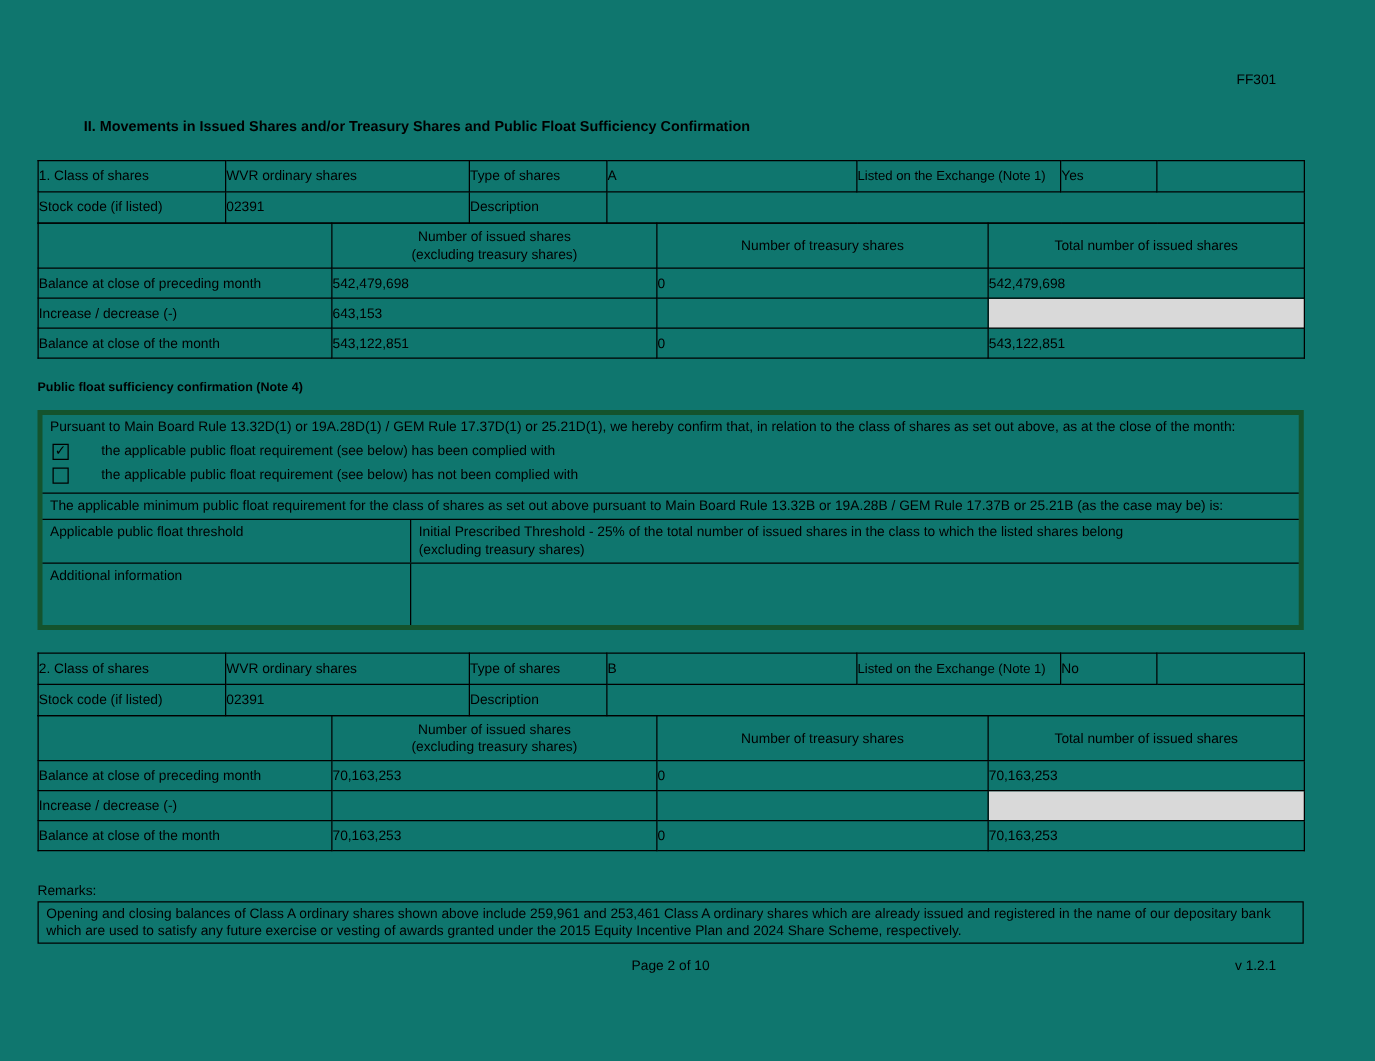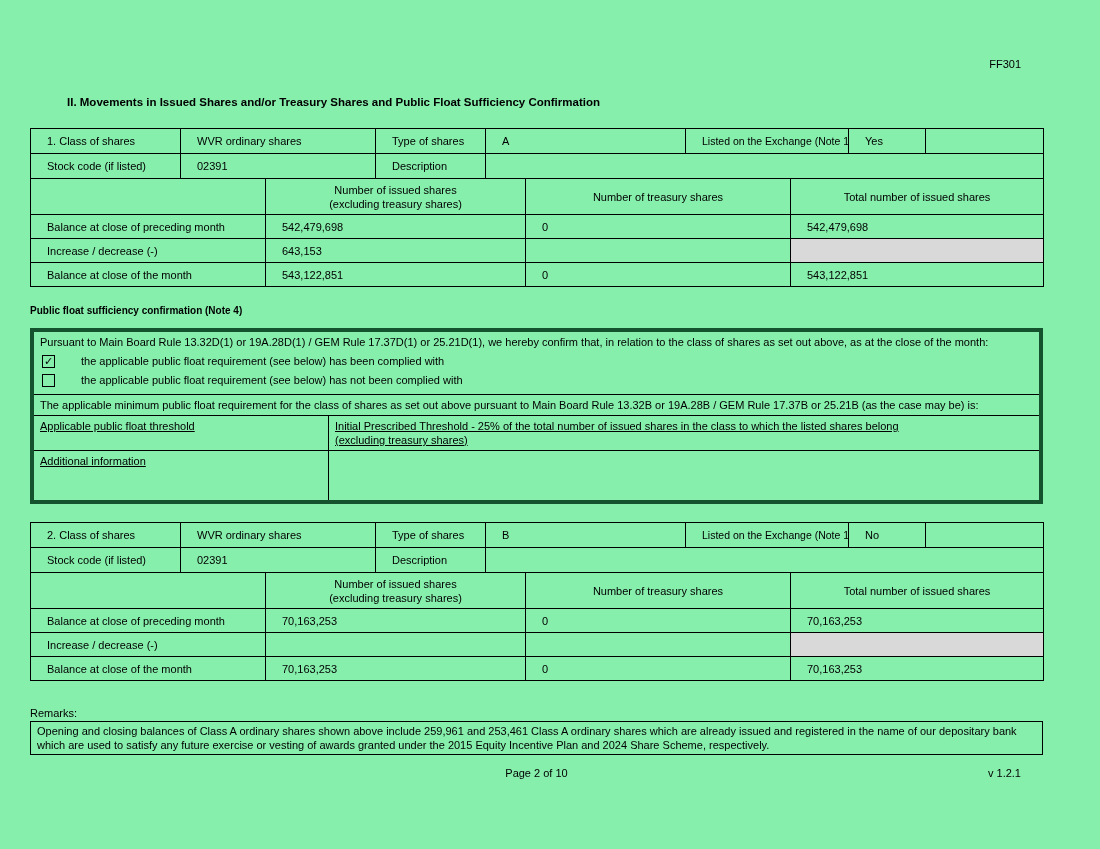--- a/index.html
+++ b/index.html
@@ -1,43 +1,43 @@
 <!DOCTYPE html>
 <html><head>
 <meta charset="utf-8">
 <style>
   * { box-sizing: border-box; }
   html, body { margin: 0; padding: 0; background: #ffffff; }
   body { font-family: "Liberation Sans", sans-serif; color: #000; }
-  .page { position: relative; width: 1100px; height: 849px; background: #86efac; overflow: hidden; }
+  .page { position: relative; width: 1100px; height: 849px; background: #0f766e; overflow: hidden; }
   .content { position: absolute; left: 30px; top: 0; width: 1013px; }
 
   .form-code { margin-top: 58px; text-align: right; padding-right: 22px; font-size: 11px; }
   .section-title { margin-top: 26px; font-size: 11.5px; font-weight: bold; padding-left: 37px; }
 
   table { border-collapse: collapse; table-layout: fixed; width: 1013px; font-size: 11px; }
-  td { border: 1px solid #000; padding: 2px 16px; vertical-align: middle; overflow: hidden; }
+  td { border: 1px solid #000; padding: 2px 0; vertical-align: middle; overflow: hidden; }
   .tbl-top td { height: 25px; }
   .tbl-bottom { margin-top: -1px; border-radius: 18px; }
   .tbl-bottom td { height: 24px; }
   .tbl-top { margin-top: 20px; }
   .hdr-row td { height: 36px; text-align: center; vertical-align: middle; }
   .hdr-line { display: block; line-height: 14px; }
   .num { }
   .gray { background: #d9d9d9; }
   .small-cell { font-size: 10.5px; white-space: nowrap; }
 
   .pf-heading { margin-top: 18px; font-size: 10px; font-weight: bold; }
   .pf-box { margin-top: 12px; border: 4px solid #14532d; font-size: 11px; }
   .pf-intro { padding: 3px 6px 7px 6px; line-height: 14px; }
   .opt-row { display: flex; align-items: center; margin-top: 5px; margin-left: 2px; }
   .checkbox { width: 13px; height: 13px; border: 1px solid #000; flex: none; margin-right: 26px;
               display: flex; align-items: center; justify-content: center; font-size: 11px; line-height: 11px; }
   .pf-min { border-top: 1px solid #000; padding: 3px 6px; line-height: 14px; }
-  .pf-grid-row { border-top: 1px solid #000; display: flex; align-items: stretch; text-decoration: underline; }
+  .pf-grid-row { border-top: 1px solid #000; display: flex; align-items: stretch; }
   .pf-label { width: 295px; flex: none; border-right: 1px solid #000; padding: 3px 6px; line-height: 14px; }
   .pf-value { flex: 1; padding: 3px 6px; line-height: 14px; }
   .pf-grid-row.addl { min-height: 50px; }
 
   .tbl-class2 { margin-top: 18px; }
 
   .remarks-label { margin-top: 26px; font-size: 11px; }
   .remarks-box { margin-top: 2px; border: 1px solid #000; padding: 2px 6px; font-size: 11px; line-height: 14px; }
 
   .footer { position: relative; margin-top: 12px; font-size: 11px; text-align: center; }

